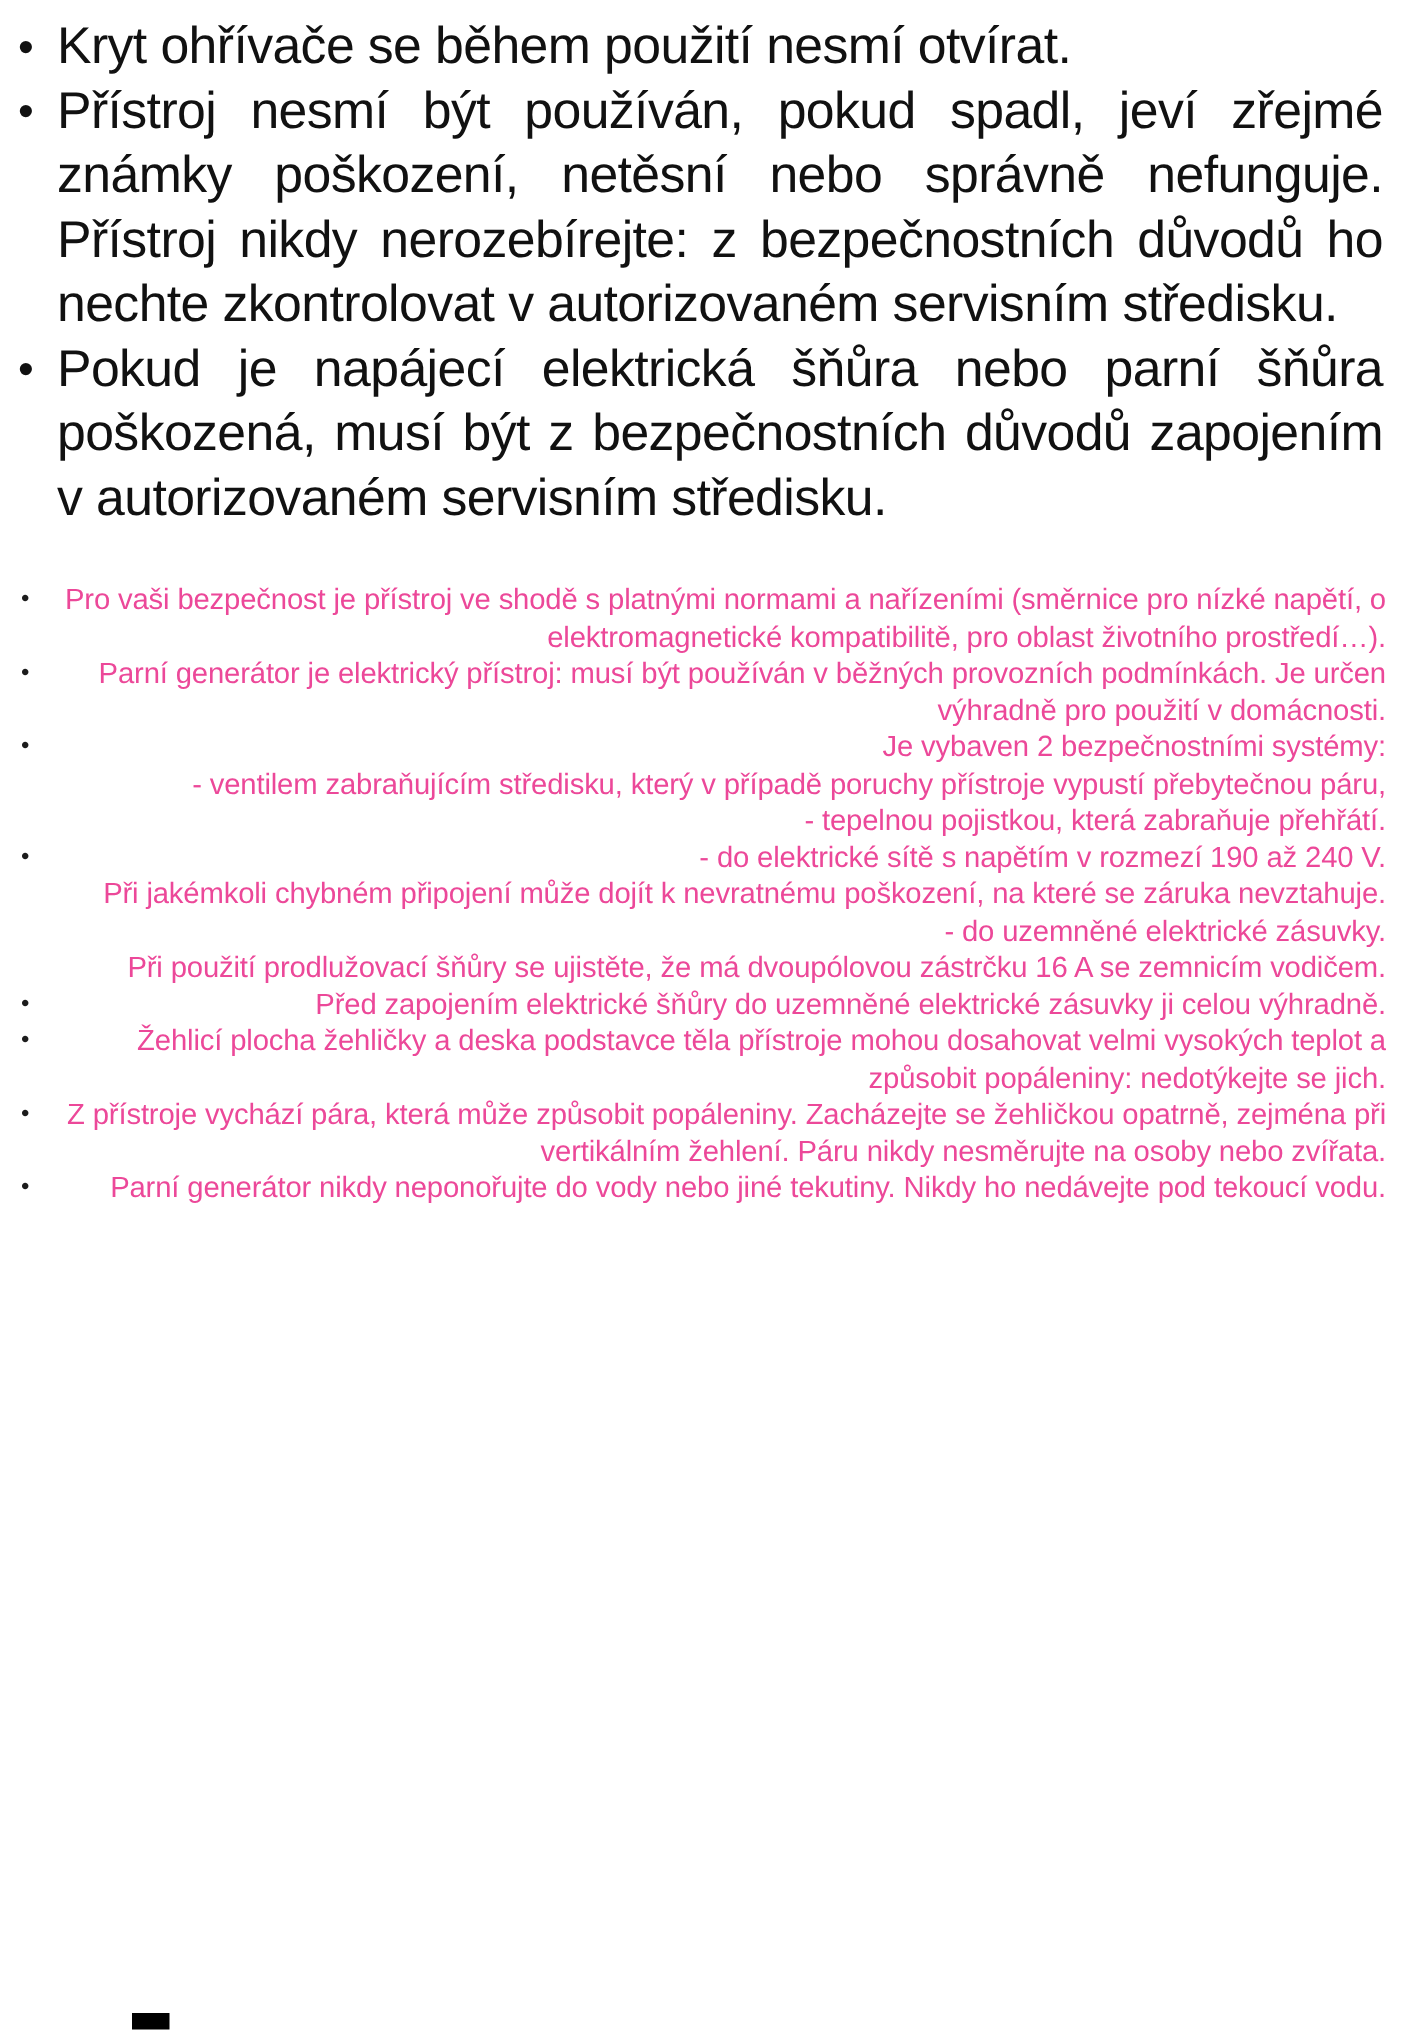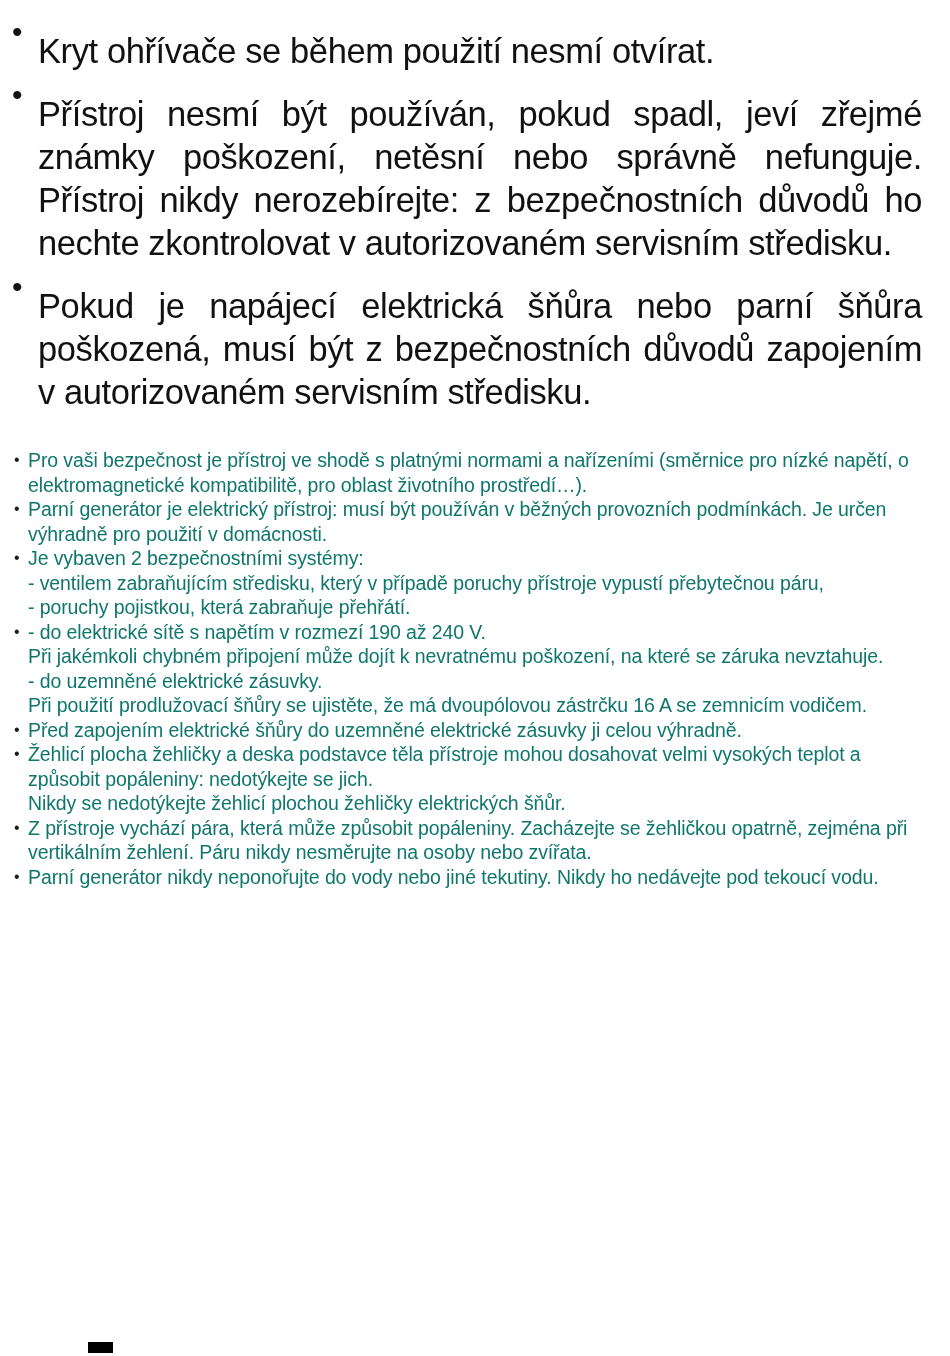--- a/index.html
+++ b/index.html
@@ -38,21 +38,20 @@
     line-height: 43px;
     color: #111111;
   }
   .item-lg .text {
     flex: 1 1 auto;
     font-size: 34.5px;
     line-height: 43px;
     letter-spacing: -0.4px;
     text-align: justify;
     color: #111111;
-    margin-top: 20px;
   }
   .item-lg .text p { margin: 0; }
   .item-lg .text p:last-child { text-align-last: left; }
 
   
   .section-sm {
     padding: 34px 26px 0 14px;
   }
   .item-sm {
     display: flex;
@@ -63,22 +62,22 @@
     width: 14px;
     font-size: 16px;
     line-height: 24.5px;
     color: #1c1c1c;
   }
   .item-sm .text {
     flex: 1 1 auto;
     font-size: 19.5px;
     line-height: 24.5px;
     letter-spacing: -0.1px;
-    text-align: left;
-    color: #0f766e;
+    text-align: right;
+    color: #ec4899;
   }
   .item-sm .text p { margin: 0; }
 
   
   .page-edge-mark {
     position: absolute;
     left: 88px;
     bottom: 3px;
     width: 25px;
     height: 11px;
@@ -122,21 +121,21 @@
         <span class="bullet">•</span>
         <div class="text">
           <p>Parní generátor je elektrický přístroj: musí být používán v běžných provozních podmínkách. Je určen výhradně pro použití v domácnosti.</p>
         </div>
       </div>
       <div class="item-sm">
         <span class="bullet">•</span>
         <div class="text">
           <p>Je vybaven 2 bezpečnostními systémy:</p>
           <p>- ventilem zabraňujícím středisku, který v případě poruchy přístroje vypustí přebytečnou páru,</p>
-          <p>- poruchy pojistkou, která zabraňuje přehřátí.</p>
+          <p>- tepelnou pojistkou, která zabraňuje přehřátí.</p>
         </div>
       </div>
       <div class="item-sm">
         <span class="bullet">•</span>
         <div class="text">
           <p>- do elektrické sítě s napětím v rozmezí 190 až 240 V.</p>
           <p>Při jakémkoli chybném připojení může dojít k nevratnému poškození, na které se záruka nevztahuje.</p>
           <p>- do uzemněné elektrické zásuvky.</p>
           <p>Při použití prodlužovací šňůry se ujistěte, že má dvoupólovou zástrčku 16 A se zemnicím vodičem.</p>
         </div>
@@ -144,21 +143,20 @@
       <div class="item-sm">
         <span class="bullet">•</span>
         <div class="text">
           <p>Před zapojením elektrické šňůry do uzemněné elektrické zásuvky ji celou výhradně.</p>
         </div>
       </div>
       <div class="item-sm">
         <span class="bullet">•</span>
         <div class="text">
           <p>Žehlicí plocha žehličky a deska podstavce těla přístroje mohou dosahovat velmi vysokých teplot a způsobit popáleniny: nedotýkejte se jich.</p>
-          <p>Nikdy se nedotýkejte žehlicí plochou žehličky elektrických šňůr.</p>
         </div>
       </div>
       <div class="item-sm">
         <span class="bullet">•</span>
         <div class="text">
           <p>Z přístroje vychází pára, která může způsobit popáleniny. Zacházejte se žehličkou opatrně, zejména při vertikálním žehlení. Páru nikdy nesměrujte na osoby nebo zvířata.</p>
         </div>
       </div>
       <div class="item-sm">
         <span class="bullet">•</span>

